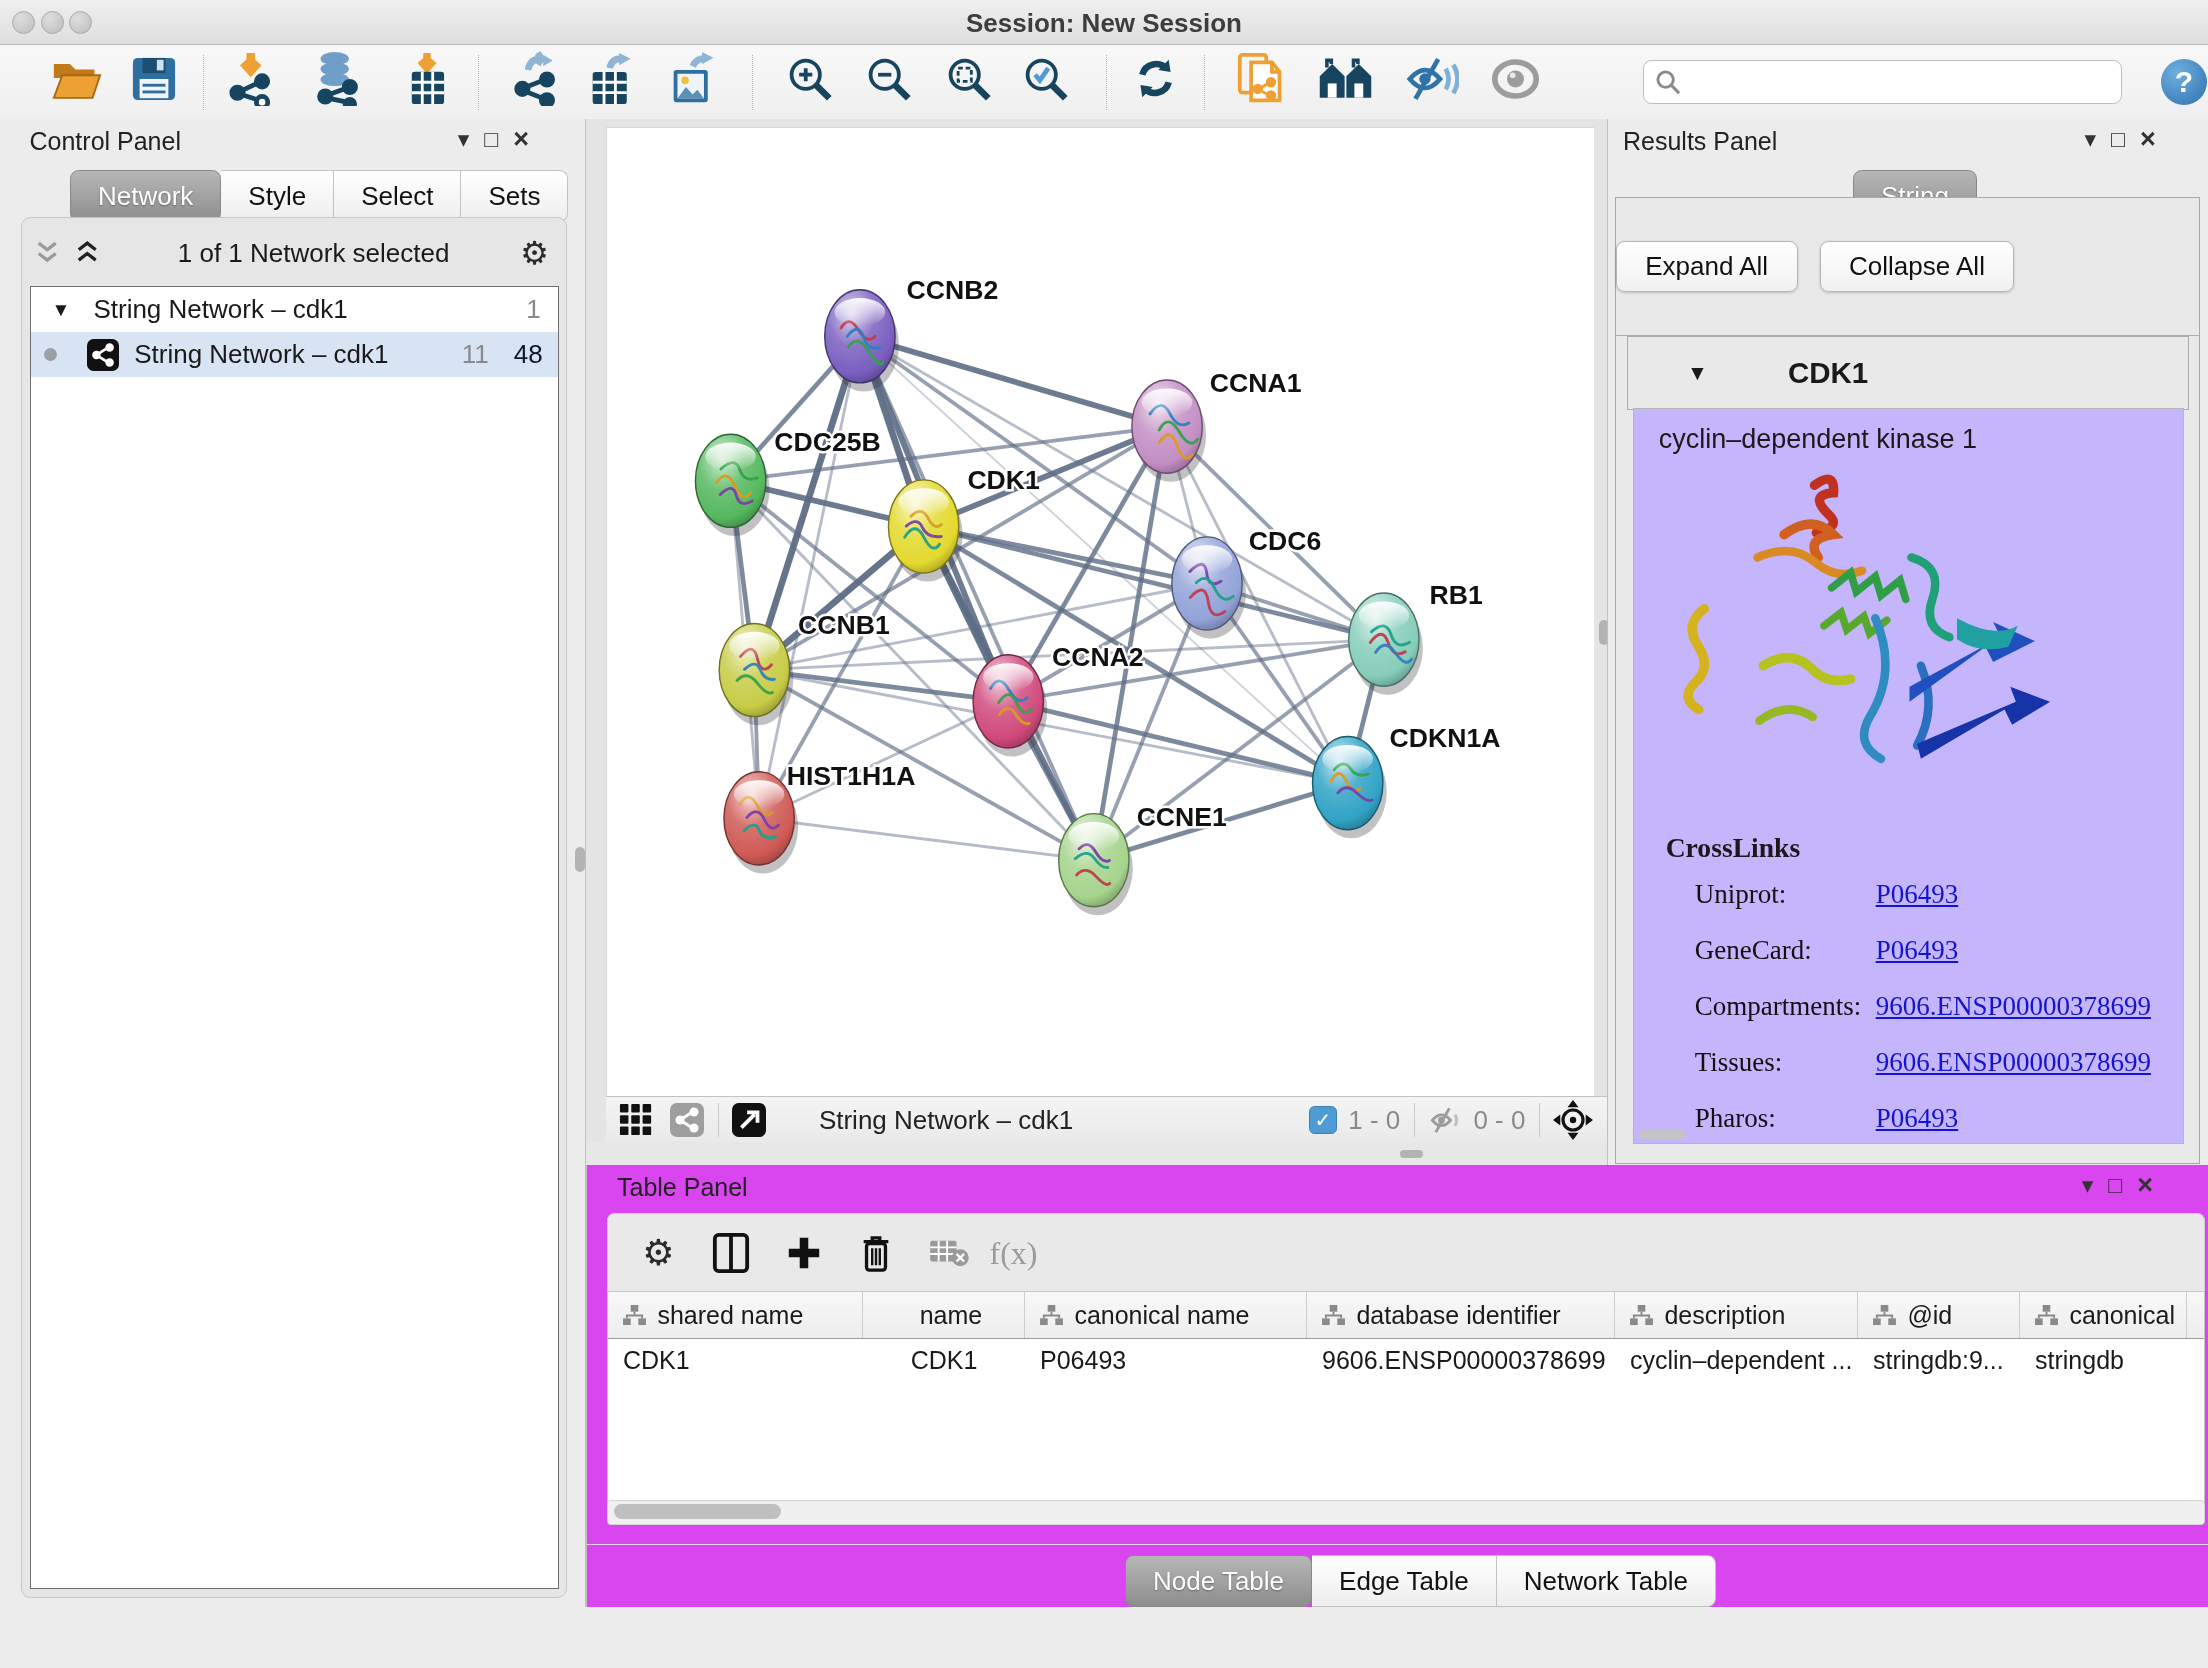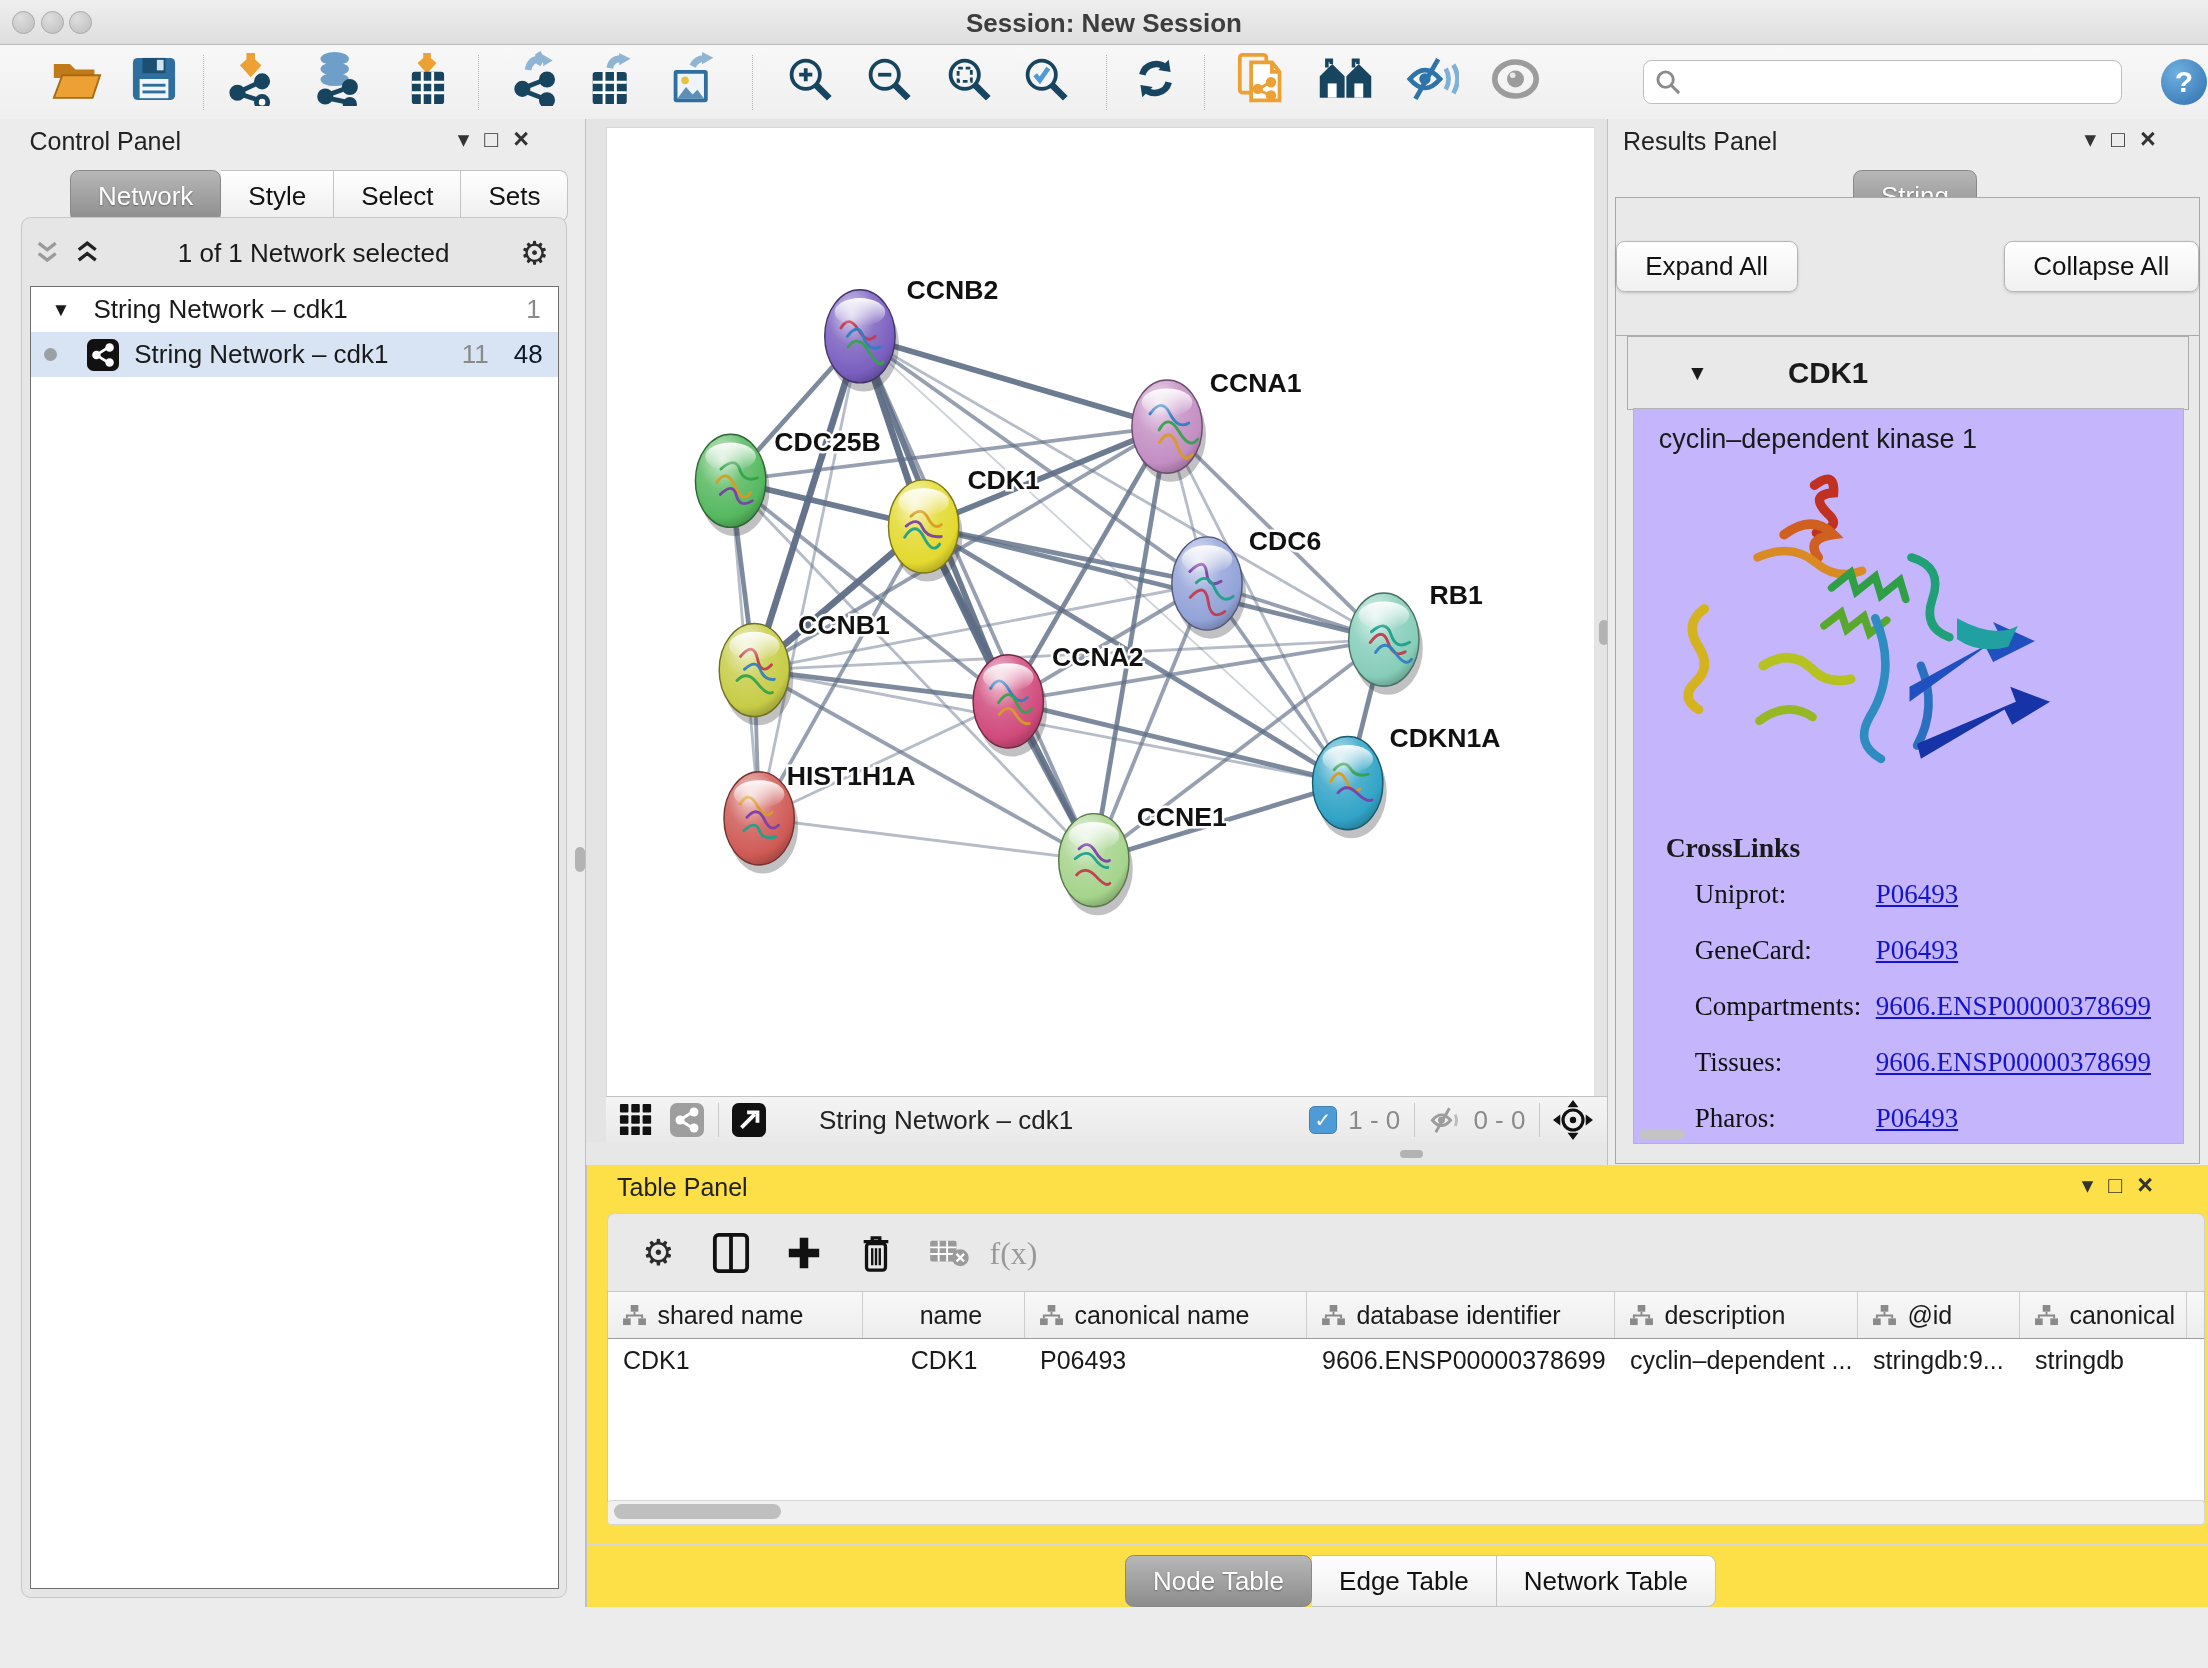--- a/index.html
+++ b/index.html
@@ -67,21 +67,21 @@
     font-size:26px;color:#111;padding:8.6px 28.5px;box-shadow:0 1px 2.9px rgba(0,0,0,.18);white-space:nowrap;}
   .secthead{position:absolute;left:11.4px;top:138px;width:560px;height:72px;background:#e9e9e9;
     border:1px solid #ababab;display:flex;align-items:center;}
   .sectbody{position:absolute;left:17px;top:210px;width:549px;height:734px;background:#c4b5fd;
     border:1px solid #b5b5b5;}
   .serif{font-family:"Liberation Serif","DejaVu Serif",serif;}
   .xlrow{display:flex;font-size:27px;margin-bottom:25px;}
   .xlrow .lab{width:181px;color:#111;}
   .xlrow a{color:#1414cc;text-decoration:underline;}
   
-  .tpanel{position:absolute;left:586px;top:1165px;width:1623px;height:442px;background:#fde047;
+  .tpanel{position:absolute;left:586px;top:1165px;width:1623px;height:442px;background:#d946ef;
     border-left:1px solid #c0c0c0;box-sizing:border-box;}
   .ttool{position:absolute;left:20px;top:48px;width:1596px;height:78px;background:#e9e9e9;
     border:1px solid #d2d2d2;border-bottom:none;border-top-left-radius:7.6px;border-top-right-radius:7.6px;
     display:flex;align-items:center;}
   .ticon{margin-left:28.5px;display:flex;align-items:center;justify-content:center;width:44px;height:44px;}
   .tablebox{position:absolute;left:20px;top:126px;width:1596px;height:209px;background:#fff;
     border:1px solid #c6c6c6;overflow:hidden;}
   .thead{display:flex;height:46px;background:linear-gradient(#f8f8f8,#ededed);border-bottom:1.9px solid #9c9c9c;
     font-size:25px;align-items:center;}
   .thcell{display:flex;align-items:center;height:100%;border-right:1px solid #cdcdcd;box-sizing:border-box;
@@ -627,21 +627,21 @@
     <div class="phead" style="left:15px;top:7.6px">Results Panel</div>
     <div class="pctrl" style="width:114px;right:9.5px">
       <span>▾</span>
       <span>□</span>
       <span class="x">×</span>
     </div>
     <div class="tabrow" style="left:245px;top:51px">
       <div class="tab sel">String</div>
     </div>
     <div class="rbox">
-      <div style="position:absolute;left:0;top:0;width:100%;height:137px;border-bottom:1px solid #ababab;display:flex;align-items:center;justify-content:space-between;gap:30px">
+      <div style="position:absolute;left:0;top:0;width:100%;height:137px;border-bottom:1px solid #ababab;display:flex;align-items:center;justify-content:flex-start;gap:22px">
         <button class="btn">Expand All</button>
         <button class="btn">Collapse All</button>
       </div>
       <div class="secthead">
         <span style="margin-left:59px;font-size:21px">▼</span>
         <span style="margin-left:80px;font-size:29.5px;font-weight:bold">CDK1</span>
       </div>
       <div class="sectbody">
         <div style="margin:15px 0 0 25px;font-size:27px">cyclin–dependent kinase 1</div>
         <svg width="399" height="352" viewBox="0 0 420 370" style="margin:11.4px 0 0 38px">

